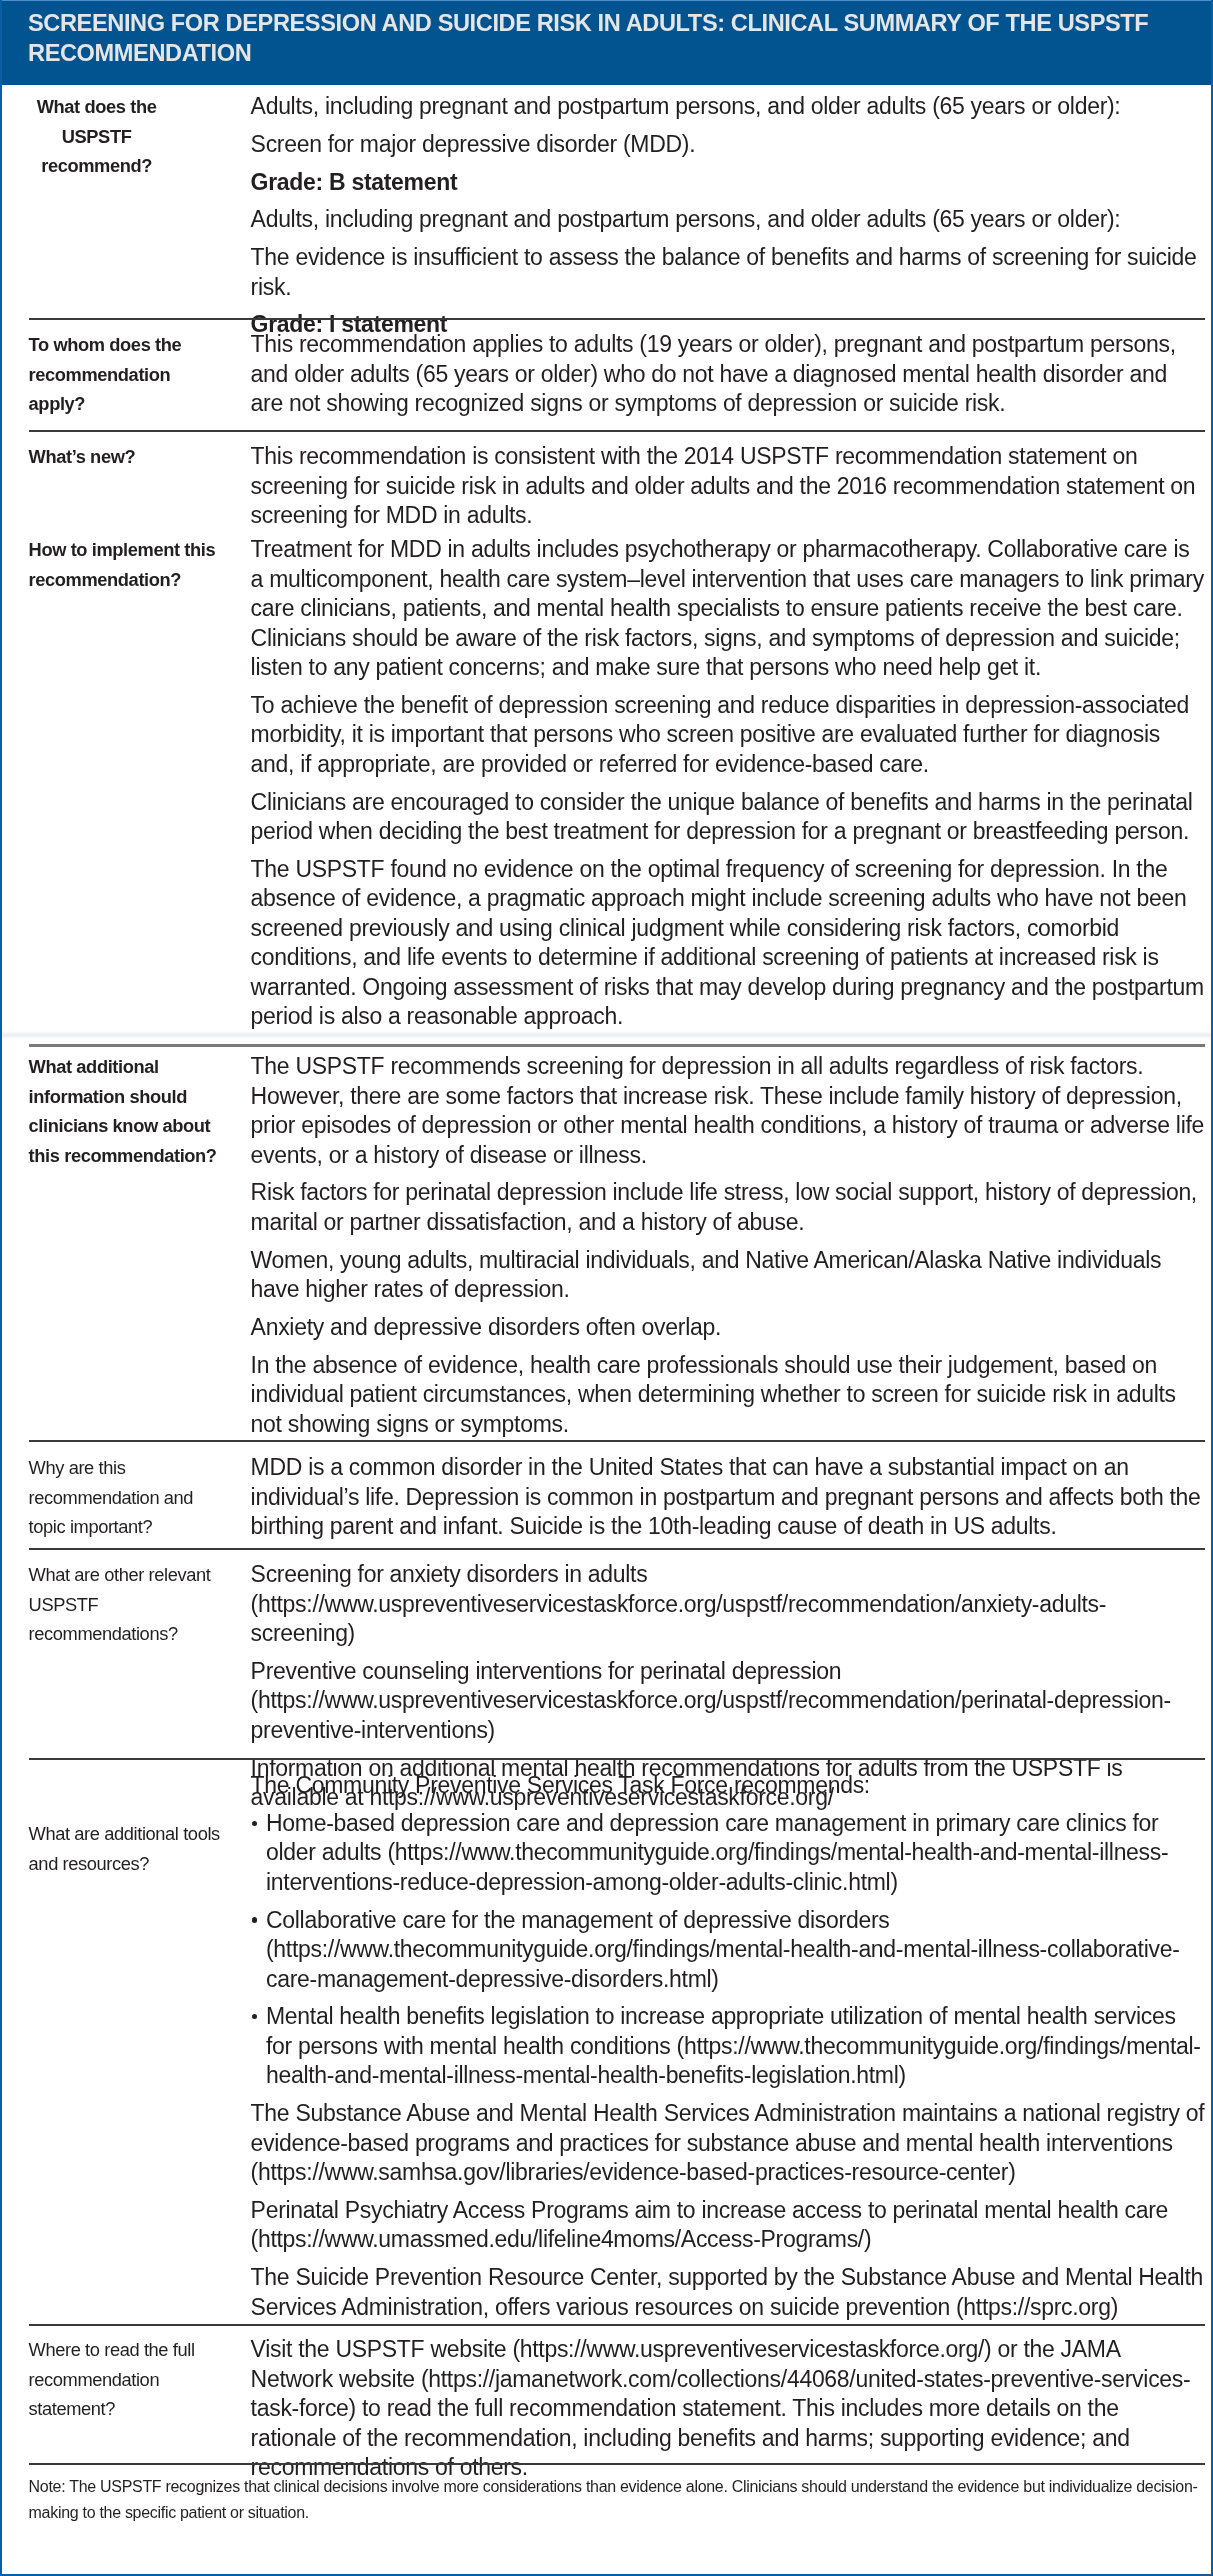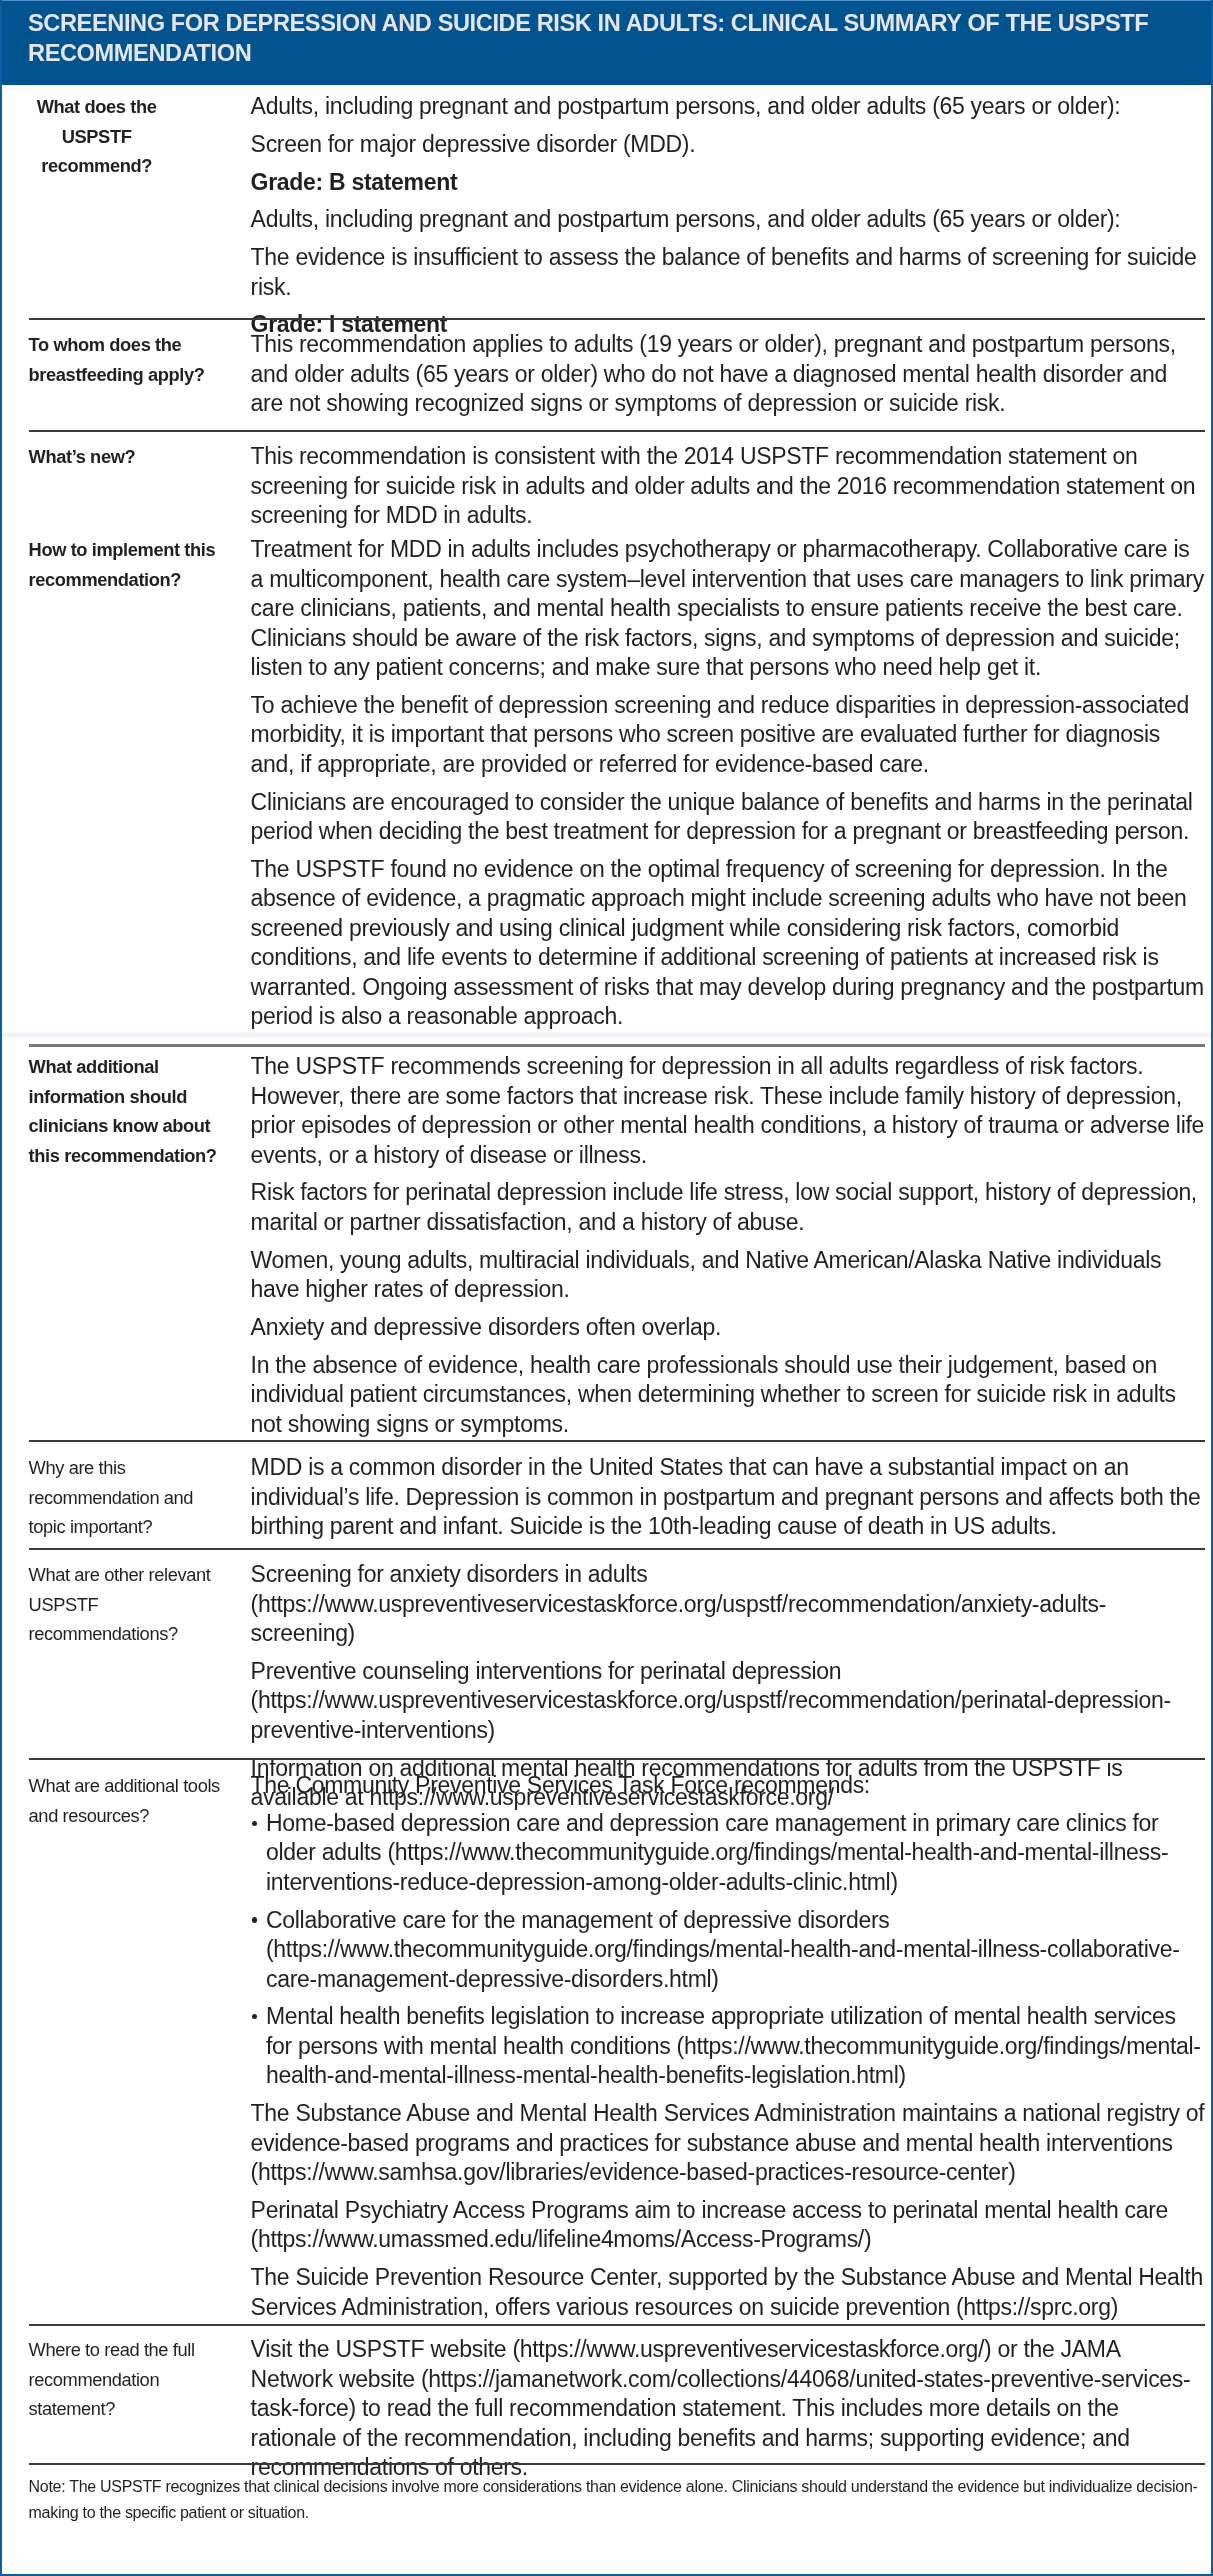--- a/index.html
+++ b/index.html
@@ -64,21 +64,21 @@
       <p class="p">Screen for major depressive disorder (MDD).</p>
       <p class="p bold">Grade: B statement</p>
       <p class="p">Adults, including pregnant and postpartum persons, and older adults (65 years or older):</p>
       <p class="p">The evidence is insufficient to assess the balance of benefits and harms of screening for suicide risk.</p>
       <p class="p bold">Grade: I statement</p>
     </div>
   </div>
   <div class="rule" style="top:318px;"></div>
 
   <div class="row" style="top:330px;">
-    <div class="row-label bold" style="width:177px;">To whom does the breastfeeding apply?</div>
+    <div class="row-label bold" style="width:177px;">To whom does the recommendation apply?</div>
     <div class="row-content">
       <p class="p">This recommendation applies to adults (19 years or older), pregnant and postpartum persons, and older adults (65 years or older) who do not have a diagnosed mental health disorder and are not showing recognized signs or symptoms of depression or suicide risk.</p>
     </div>
   </div>
   <div class="rule" style="top:430px;"></div>
 
   <div class="row" style="top:442px;">
     <div class="row-label bold">What’s new?</div>
     <div class="row-content">
       <p class="p">This recommendation is consistent with the 2014 USPSTF recommendation statement on screening for suicide risk in adults and older adults and the 2016 recommendation statement on screening for MDD in adults.</p>
@@ -122,21 +122,21 @@
     <div class="row-label" style="width:183px;">What are other relevant USPSTF recommendations?</div>
     <div class="row-content">
       <p class="p">Screening for anxiety disorders in adults (https://www.uspreventiveservicestaskforce.org/uspstf/recommendation/anxiety-adults-screening)</p>
       <p class="p">Preventive counseling interventions for perinatal depression (https://www.uspreventiveservicestaskforce.org/uspstf/recommendation/perinatal-depression-preventive-interventions)</p>
       <p class="p">Information on additional mental health recommendations for adults from the USPSTF is available at https://www.uspreventiveservicestaskforce.org/</p>
     </div>
   </div>
   <div class="rule" style="top:1758px;"></div>
 
   <div class="row" style="top:1771px;">
-    <div class="row-label" style="width:195px;">What are additional tools and resources?</div>
+    <div class="row-label" style="width:195px;margin-top:48px;">What are additional tools and resources?</div>
     <div class="row-content">
       <p class="p">The Community Preventive Services Task Force recommends:</p>
       <ul class="bullets">
         <li><span class="dot"></span><span>Home-based depression care and depression care management in primary care clinics for older adults (https://www.thecommunityguide.org/findings/mental-health-and-mental-illness-interventions-reduce-depression-among-older-adults-clinic.html)</span></li>
         <li><span class="dot"></span><span>Collaborative care for the management of depressive disorders (https://www.thecommunityguide.org/findings/mental-health-and-mental-illness-collaborative-care-management-depressive-disorders.html)</span></li>
         <li><span class="dot"></span><span>Mental health benefits legislation to increase appropriate utilization of mental health services for persons with mental health conditions (https://www.thecommunityguide.org/findings/mental-health-and-mental-illness-mental-health-benefits-legislation.html)</span></li>
       </ul>
       <p class="p">The Substance Abuse and Mental Health Services Administration maintains a national registry of evidence-based programs and practices for substance abuse and mental health interventions (https://www.samhsa.gov/libraries/evidence-based-practices-resource-center)</p>
       <p class="p">Perinatal Psychiatry Access Programs aim to increase access to perinatal mental health care (https://www.umassmed.edu/lifeline4moms/Access-Programs/)</p>
       <p class="p">The Suicide Prevention Resource Center, supported by the Substance Abuse and Mental Health Services Administration, offers various resources on suicide prevention (https://sprc.org)</p>

